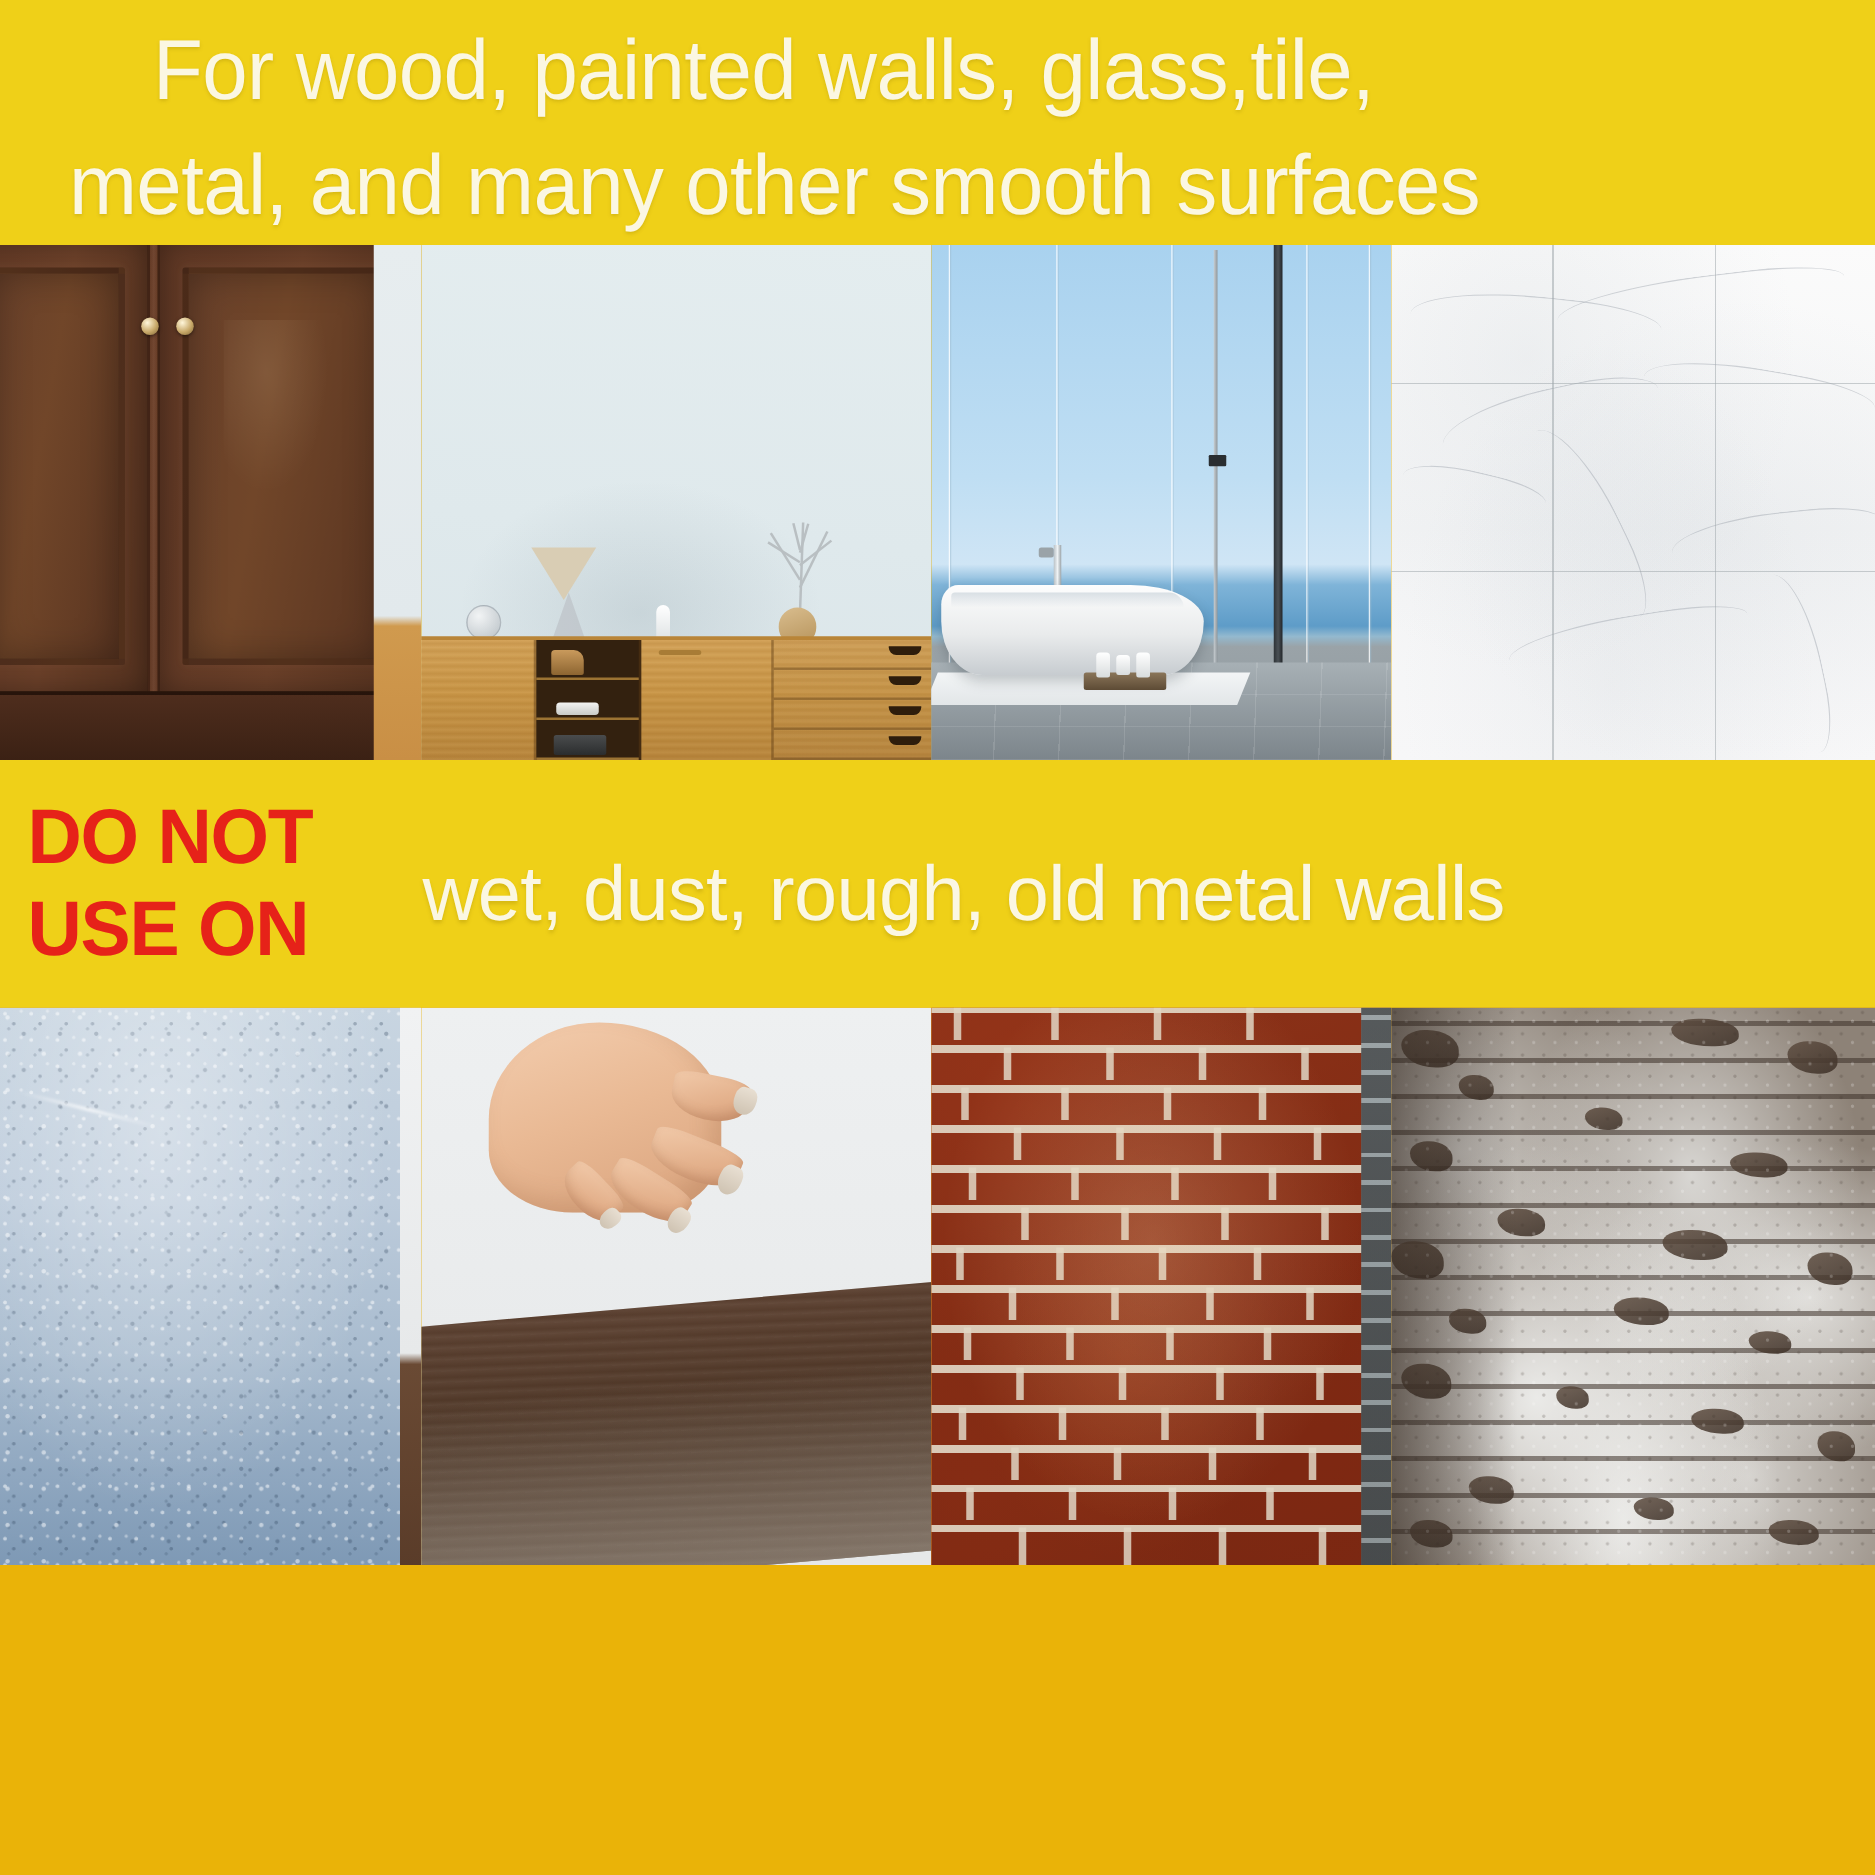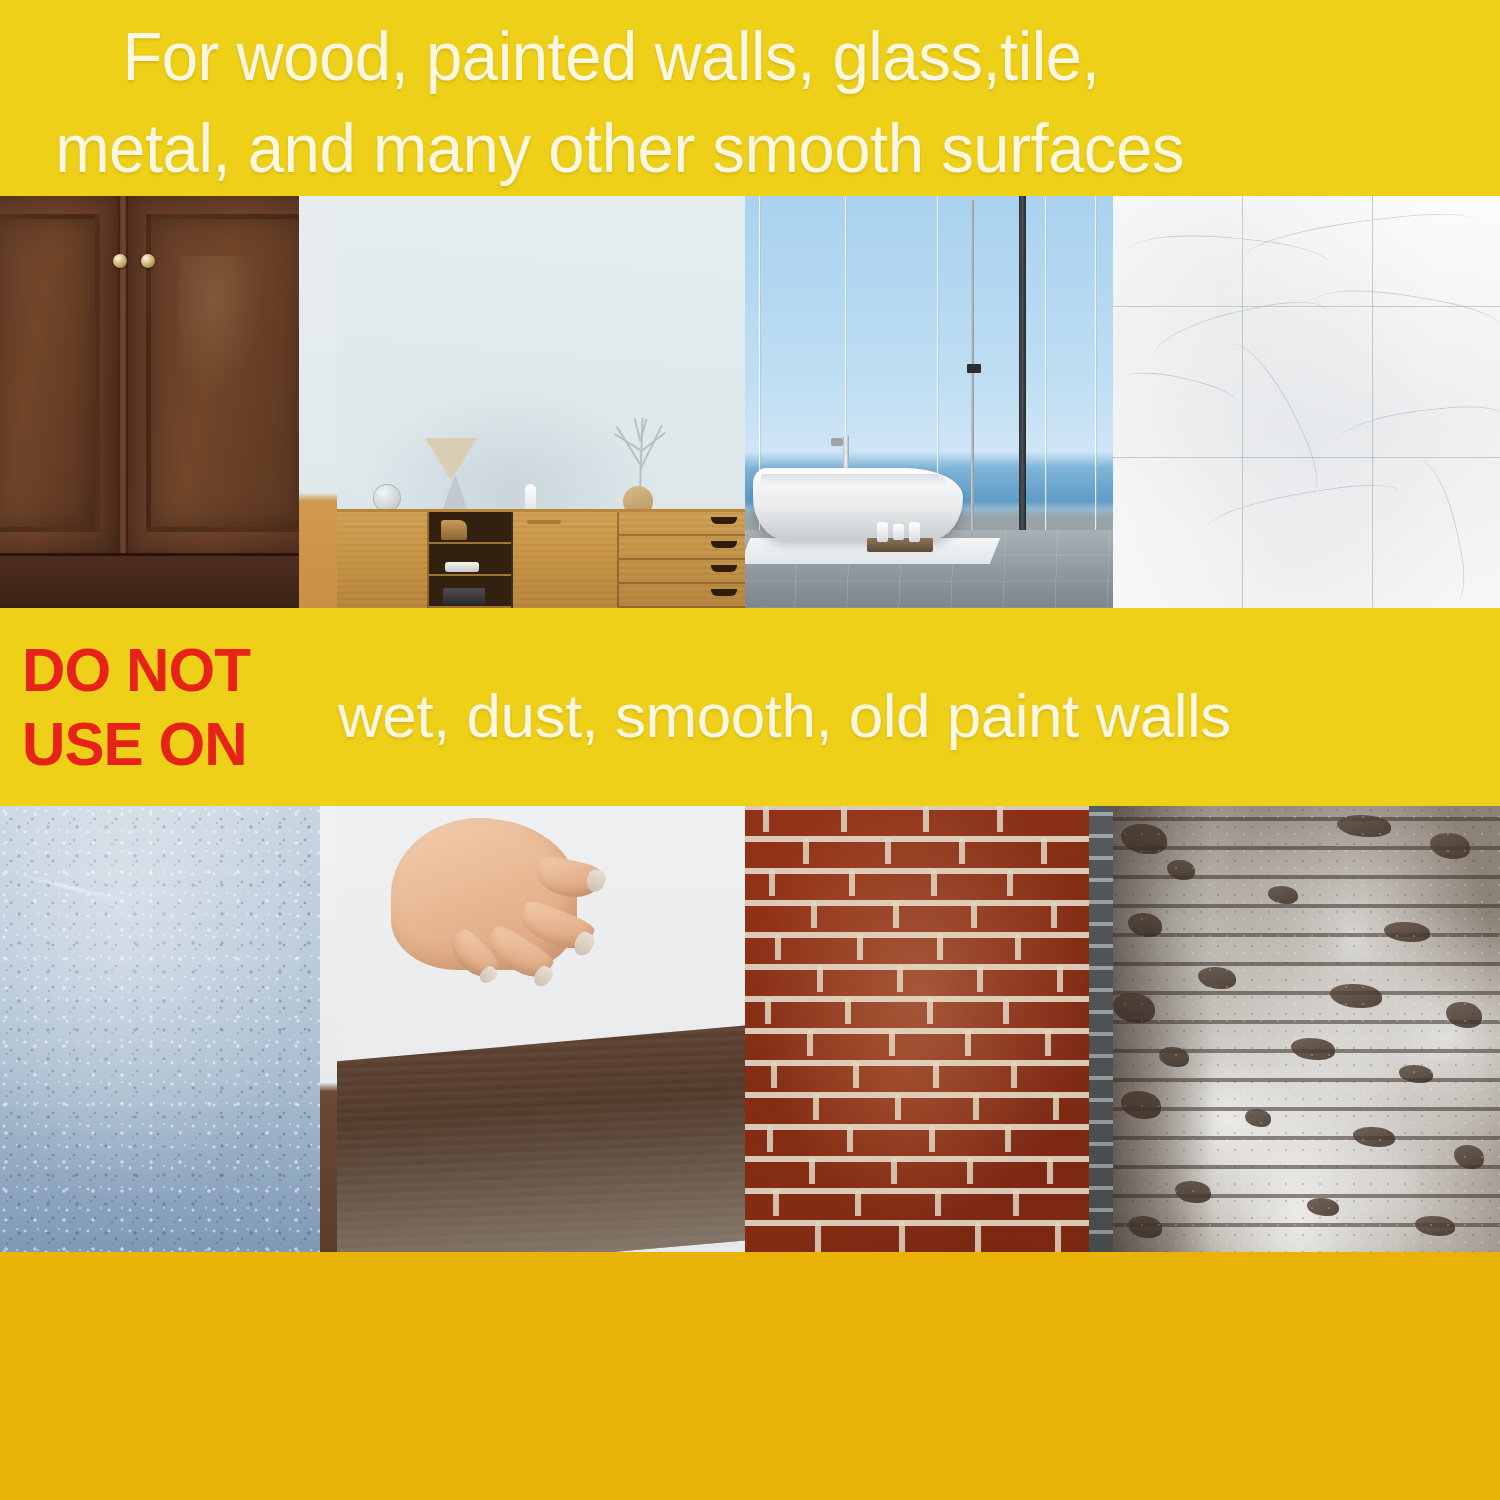--- a/index.html
+++ b/index.html
@@ -656,21 +656,21 @@
       </div>
     </div>
 
   </div>
 
   <div class="banner banner-mid">
     <div class="donot-block">
       <div>DO NOT</div>
       <div>USE ON</div>
     </div>
-    <div class="donot-rest">wet, dust, smooth, old paint walls</div>
+    <div class="donot-rest">wet, dust, rough, old metal walls</div>
   </div>
 
   <div class="strip strip-bottom">
 
     <div class="cell c1">
       <div class="wet">
         <div class="wet-drops"></div>
         <div class="wet-drops2"></div>
         <div class="wet-sheen"></div>
         <div class="wet-streak"></div>

